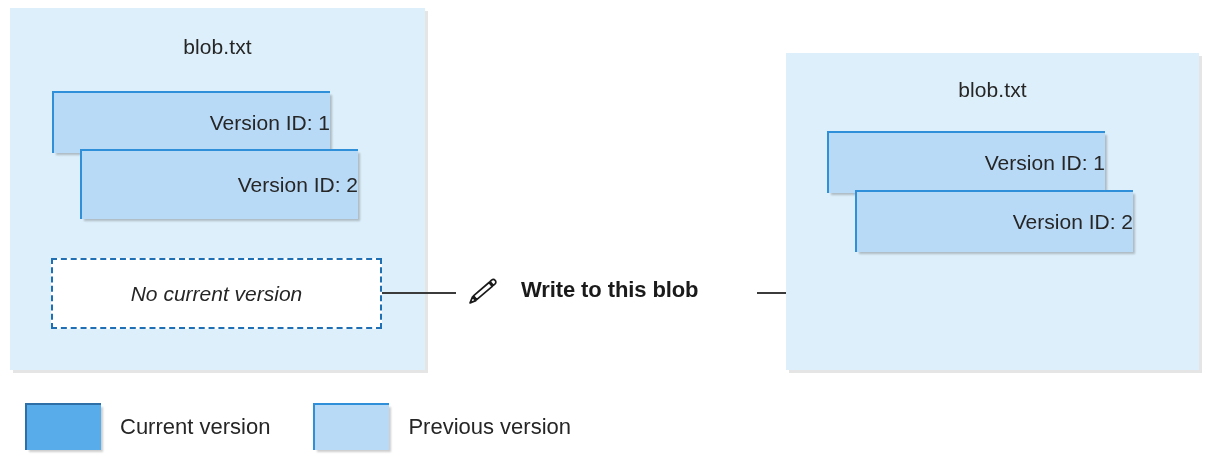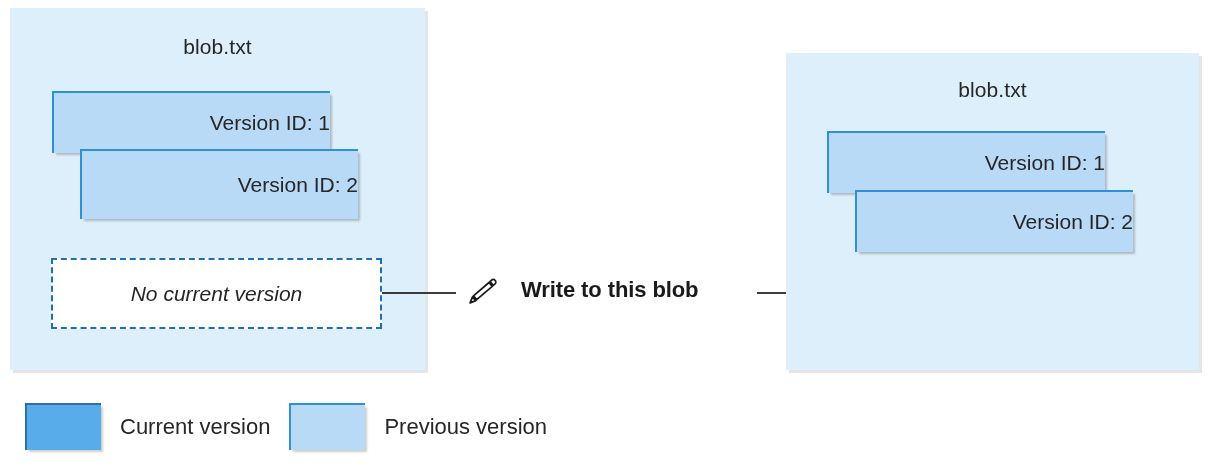--- a/index.html
+++ b/index.html
@@ -191,19 +191,19 @@
   <div class="vbox" style="left:855px; top:190px; width:278px; height:62px;">
     <span class="vbox-label">Version ID: 2</span>
   </div>
 
 
   <div class="legend" style="left:13px; top:403px;padding-left:12px;">
     <div class="legend-item">
       <span class="swatch current"></span>
       <span class="legend-label">Current version</span>
     </div>
-    <div class="legend-item" style="margin-left:19px;">
+    <div class="legend-item" style="margin-left:43px;">
       <span class="swatch previous"></span>
       <span class="legend-label">Previous version</span>
     </div>
   </div>
 
 </div>
 
 </body></html>

